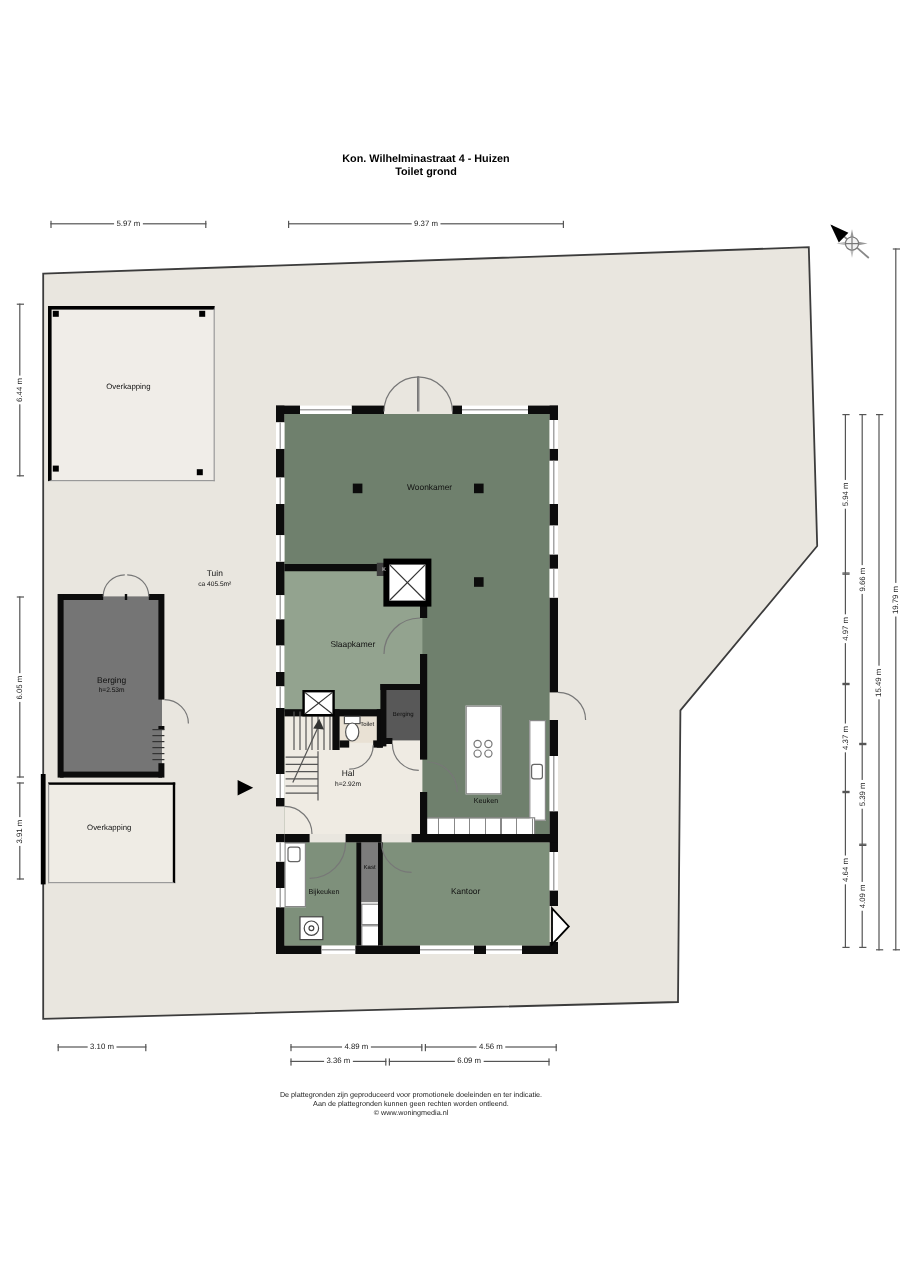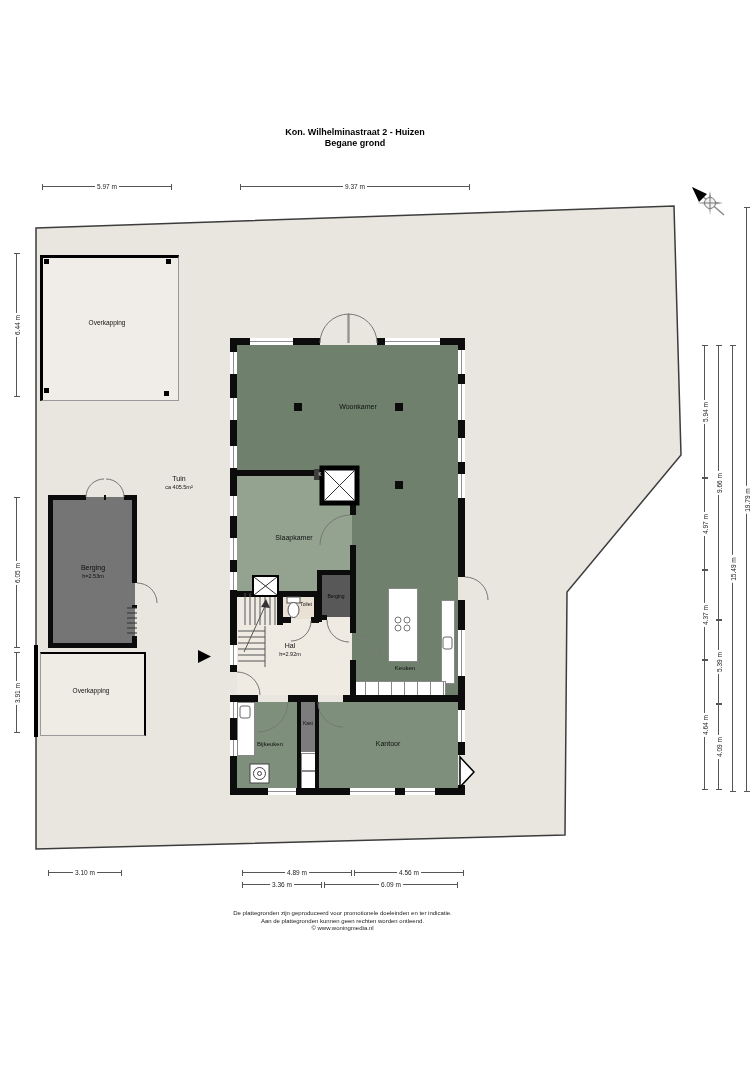--- a/index.html
+++ b/index.html
@@ -38,22 +38,22 @@
 <body>
 
 <div id="scene">
 
   <svg class="bg" width="755" height="1067">
     <polygon points="36,228 674,206 681,455 567,592 565,835 36,849" fill="#e9e6df" stroke="#3c3c3c" stroke-width="1.5"></polygon>
     <line x1="36" y1="645" x2="36" y2="737" stroke="#000" stroke-width="4"></line>
   </svg>
 
   <div class="title">
-    <div>Kon. Wilhelminastraat 2 - Huizen</div>
-    <div>Begane grond</div>
+    <div>Kon. Wilhelminastraat 4 - Huizen</div>
+    <div>Toilet grond</div>
   </div>
 
   <div class="abs" style="left:40px;top:255px;width:135px;height:142px;background:#f0ede8;border:1px solid #999;border-top:3px solid #000;border-left:3px solid #000;z-index:1;"></div>
   <div class="post" style="left:44px;top:259px;"></div>
   <div class="post" style="left:166px;top:259px;"></div>
   <div class="post" style="left:44px;top:388px;"></div>
   <div class="post" style="left:164px;top:391px;"></div>
   <div class="lbl" style="left:107px;top:323px;font-size:6.5px;">Overkapping</div>
 
   <div class="abs" style="left:40px;top:652px;width:103px;height:81px;background:#efece5;border:1px solid #9a9a9a;border-top:2px solid #000;border-right:2px solid #000;z-index:1;"></div>

